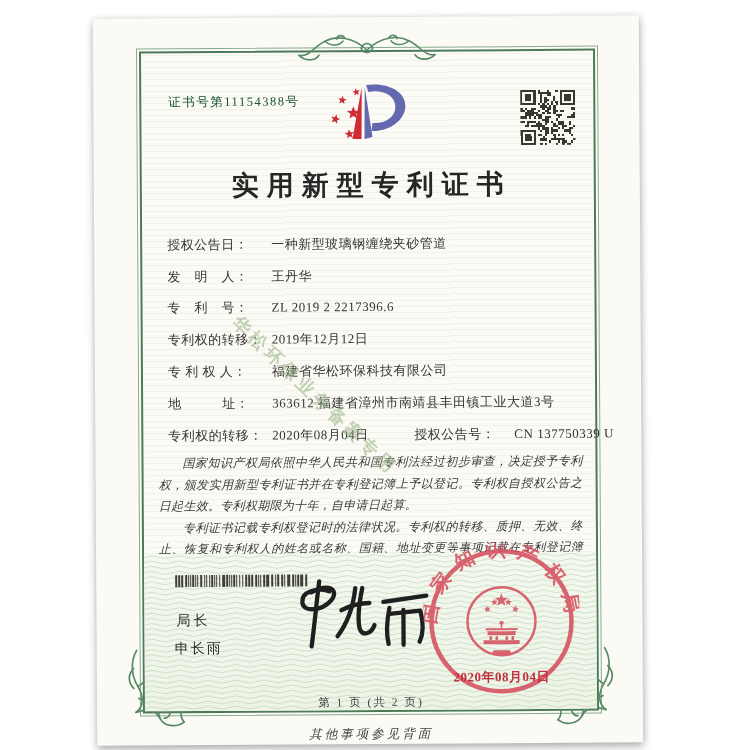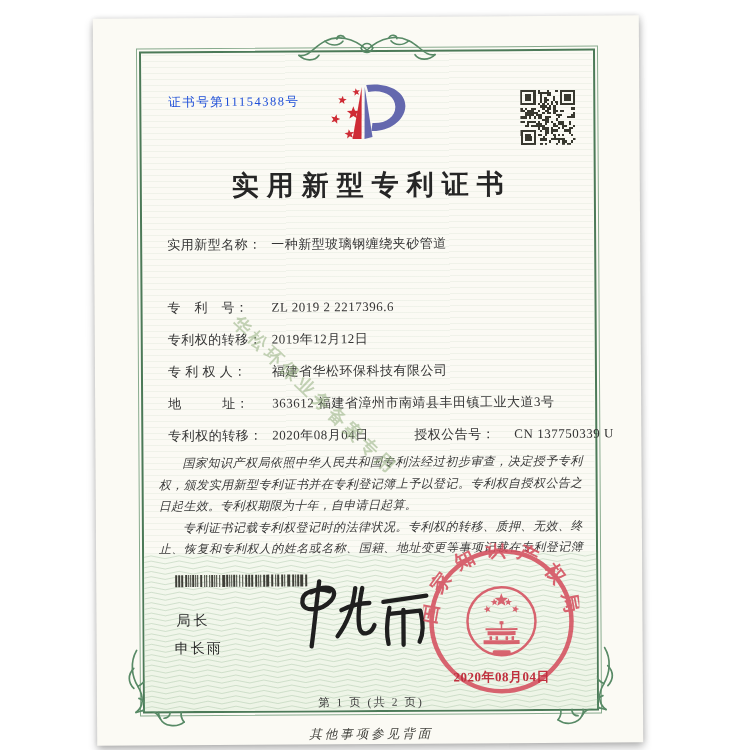--- a/index.html
+++ b/index.html
@@ -18,21 +18,21 @@
     position:absolute;left:46px;top:33px;width:456px;height:662px;
     box-sizing:border-box;border:2px solid #4c7a58;
   }
   .frame::before{
     content:"";position:absolute;inset:-5px;border:1px solid #88ab8e;
   }
   .interior{
     position:absolute;left:49px;top:36px;width:450px;height:656px;
     background:repeating-linear-gradient(0deg, rgba(139,173,139,0.10) 0 1px, rgba(0,0,0,0) 1px 6px);
   }
-  .cert-no{position:absolute;left:75px;top:76px;font-size:12.5px;letter-spacing:1.5px;color:#1d4ed8;}
+  .cert-no{position:absolute;left:75px;top:76px;font-size:12.5px;letter-spacing:1.5px;color:#14532d;}
   .logo{position:absolute;left:233px;top:66px;width:88px;height:64px;}
   .qr{position:absolute;left:427px;top:74px;width:55px;height:55px;}
   .title{
     position:absolute;left:46px;top:150px;width:456px;text-align:center;
     font-size:27px;font-weight:700;letter-spacing:8px;text-indent:8px;color:#262626;
   }
   .field-row{position:absolute;left:73px;font-size:13px;color:#343434;white-space:nowrap;}
   .field-label{display:inline-block;width:104px;letter-spacing:.5px;}
   .field-value{letter-spacing:.5px;}
   .field-value-fixed{display:inline-block;width:142px;letter-spacing:.5px;}
@@ -415,21 +415,24 @@
       <rect x="11" y="24" width="1" height="1" fill="#38382f"></rect>
       <rect x="16" y="24" width="1" height="1" fill="#38382f"></rect>
       <rect x="19" y="24" width="1" height="1" fill="#38382f"></rect>
       <rect x="21" y="24" width="1" height="1" fill="#38382f"></rect>
       <rect x="22" y="24" width="1" height="1" fill="#38382f"></rect>
     </svg>
 
   <div class="title">实用新型专利证书</div>
 
   <div class="field-row" style="top:218px">
-    <span class="field-label">实用新型名称：</span><span class="field-value">一种新型玻璃钢缠绕夹砂管道</span>
+    <span class="field-label">授权公告日：</span><span class="field-value">一种新型玻璃钢缠绕夹砂管道</span>
+  </div>
+  <div class="field-row" style="top:250px">
+    <span class="field-label">发　明　人：</span><span class="field-value">王丹华</span>
   </div>
   <div class="field-row" style="top:281px">
     <span class="field-label">专　利　号：</span><span class="field-value">ZL 2019 2 2217396.6</span>
   </div>
   <div class="field-row" style="top:313px">
     <span class="field-label">专利权的转移：</span><span class="field-value">2019年12月12日</span>
   </div>
   <div class="field-row" style="top:345px">
     <span class="field-label">专 利 权 人：</span><span class="field-value">福建省华松环保科技有限公司</span>
   </div>

